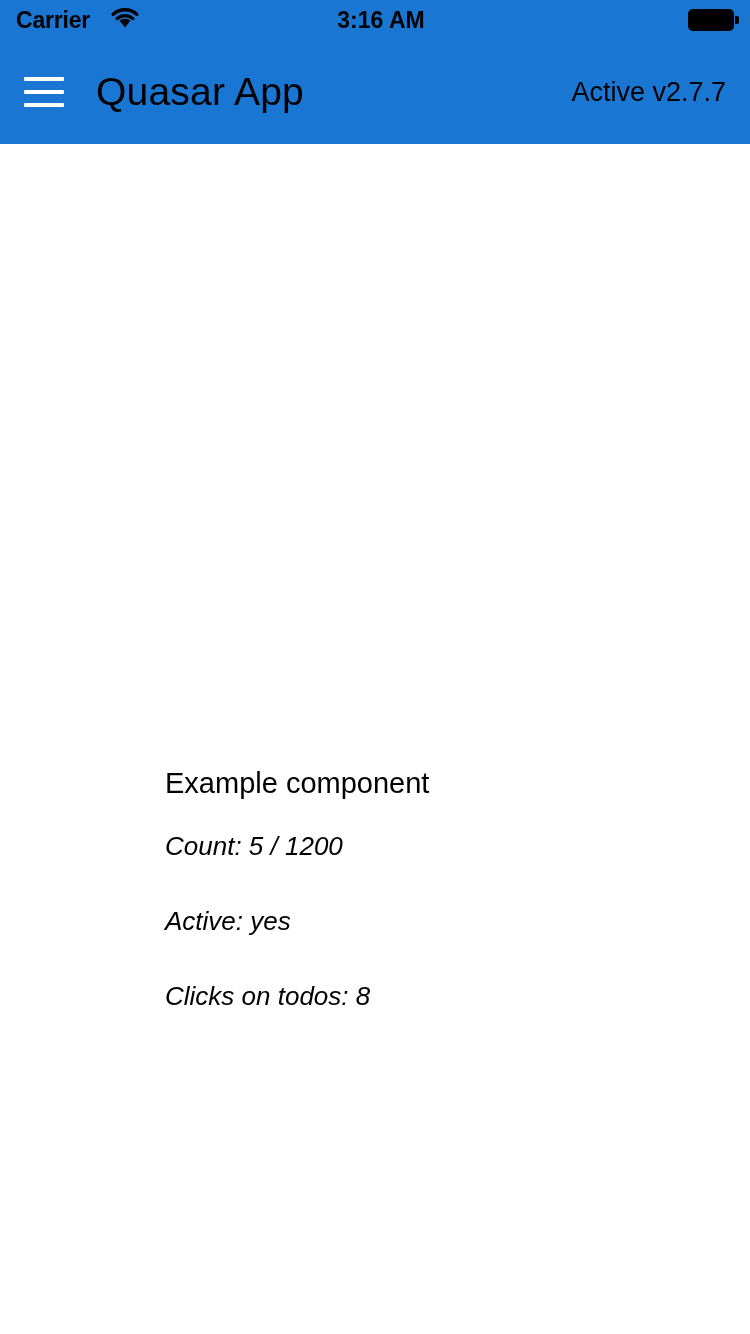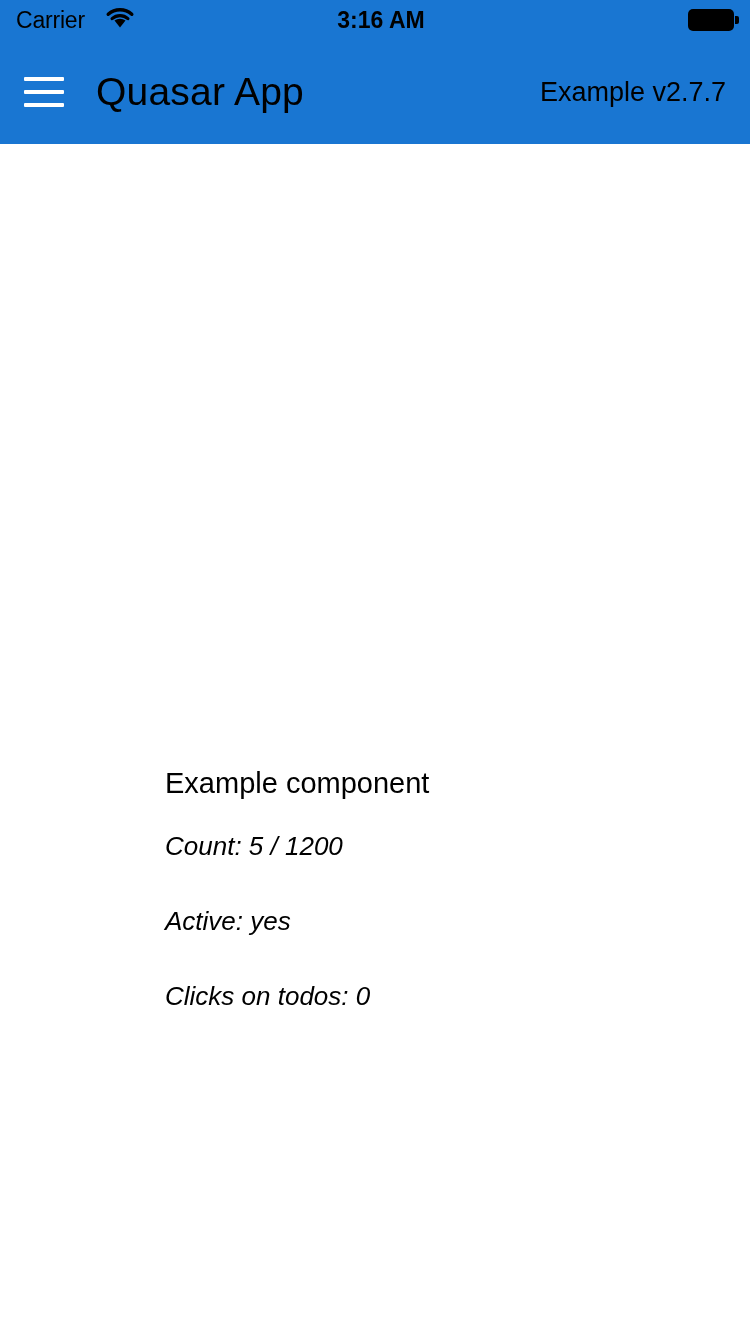--- a/index.html
+++ b/index.html
@@ -18,20 +18,21 @@
     color: #000000;
     display: flex;
     align-items: center;
     padding: 0 16px;
     position: relative;
   }
   .status-left {
     display: flex;
     align-items: center;
     gap: 20px;
+    font-weight: bold;
   }
   .carrier-label {
     font-size: 23px;
     letter-spacing: -0.2px;
   }
   .wifi-icon { display: block; }
   .status-time {
     position: absolute;
     left: 12px; right: 0;
     text-align: center;
@@ -155,25 +156,25 @@
   </div>
 </div>
 
 <header class="toolbar">
   <div class="menu-btn">
     <span></span>
     <span></span>
     <span></span>
   </div>
   <div class="app-title">Quasar App</div>
-  <div class="toolbar-version">Example v2.7.7</div>
+  <div class="toolbar-version">Active v2.7.7</div>
 </header>
 
 <main class="page">
   <div class="content">
     <div class="component-title">Example component</div>
 
 
     <div class="info-line">Count: 5 / 1200</div>
     <div class="info-line">Active: yes</div>
-    <div class="info-line">Clicks on todos: 0</div>
+    <div class="info-line">Clicks on todos: 8</div>
   </div>
 </main>
 
 </body></html>

